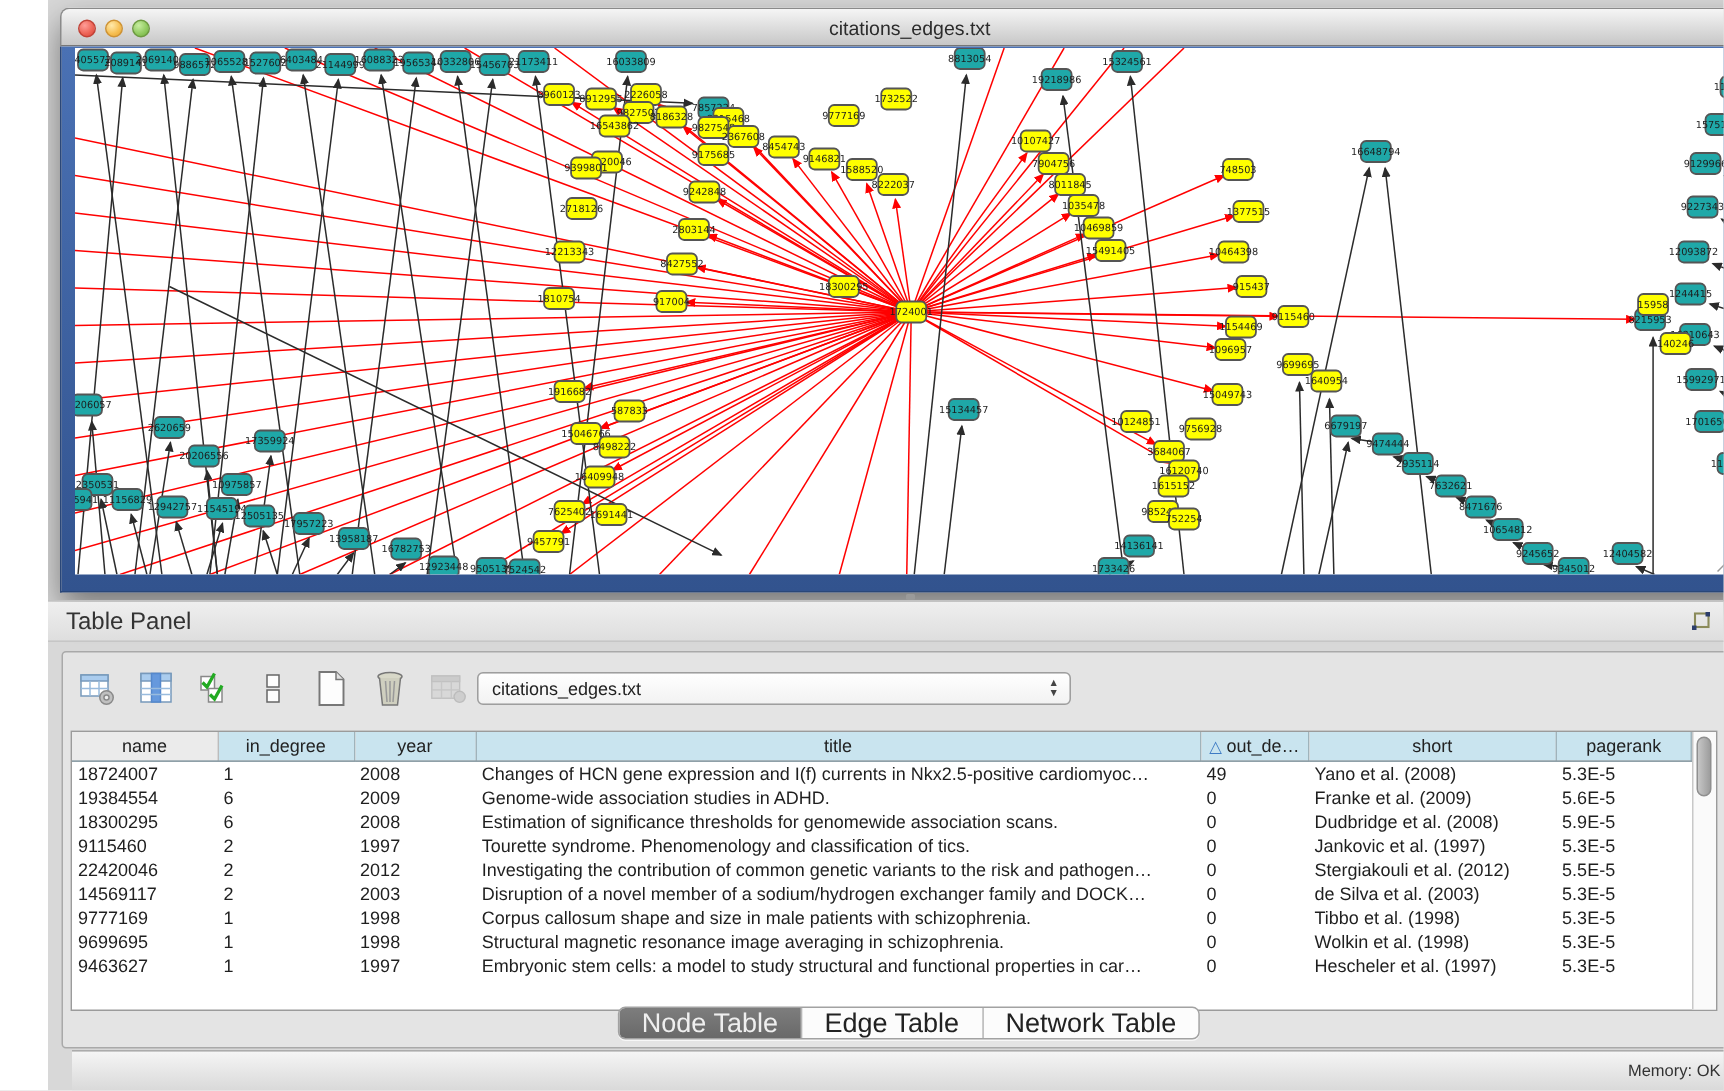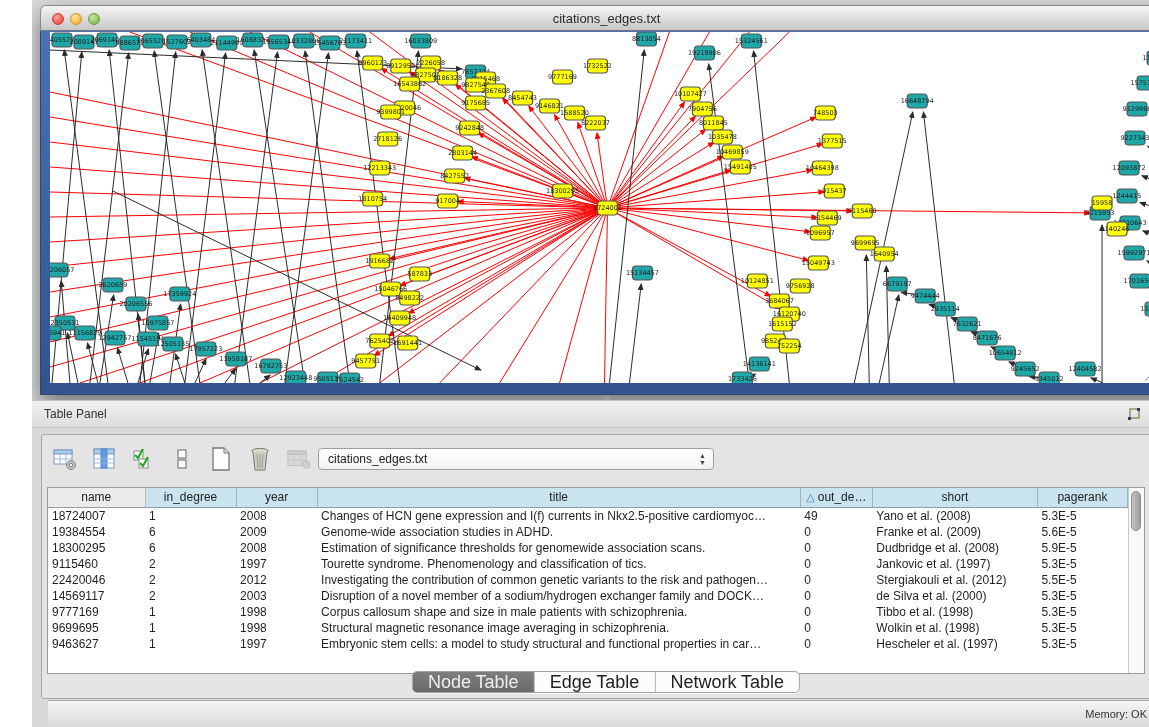--- a/index.html
+++ b/index.html
@@ -25,21 +25,21 @@
       border:1px solid #2a4778;border-top:none;box-sizing:border-box;}
   .canvas{position:absolute;left:9px;right:9px;top:1px;bottom:11px;background:#ffffff;overflow:hidden;}
   .canvas svg{display:block;width:100%;height:100%;}
 
   
   .split-dot{position:absolute;left:572px;top:396px;width:6px;height:4px;background:#9a9a9a;border-radius:1px;}
 
   
   .tp-header{position:absolute;left:0;top:400px;width:1149px;height:28px;
       background:linear-gradient(#efefef,#dedede);border-top:1px solid #c2c2c2;border-bottom:1px solid #c6c6c6;box-sizing:border-box;}
-  .tp-title{position:absolute;left:12px;top:0;height:28px;line-height:27px;font-size:12px;color:#333;}
+  .tp-title{position:absolute;left:12px;top:0;height:28px;line-height:27px;font-size:16px;color:#333;}
   .tp-float{position:absolute;right:40px;top:6px;width:15px;height:15px;cursor:pointer;}
   .tp-close{position:absolute;right:14px;top:4px;width:16px;height:18px;font-size:15px;font-weight:bold;
       color:#222;line-height:18px;text-align:center;cursor:pointer;}
 
   
   .panel-body{position:absolute;left:9px;top:434px;width:1130px;height:265px;
       background:#e4e4e4;border:1px solid #a9a9a9;border-radius:3px;box-sizing:border-box;}
   .toolbar{position:absolute;left:10px;top:8px;height:32px;display:flex;align-items:center;gap:13px;}
   .tbi{width:26px;height:26px;display:flex;align-items:center;justify-content:center;cursor:pointer;}
   .fx{font-family:"DejaVu Serif",serif;font-style:italic;font-weight:bold;font-size:13px;color:#222;}
@@ -871,21 +871,21 @@
                 <td>0</td>
                 <td>Stergiakouli et al. (2012)</td>
                 <td>5.5E-5</td>
               </tr>
               <tr>
                 <td>14569117</td>
                 <td>2</td>
                 <td>2003</td>
                 <td>Disruption of a novel member of a sodium/hydrogen exchanger family and DOCK…</td>
                 <td>0</td>
-                <td>de Silva et al. (2000)</td>
+                <td>de Silva et al. (2003)</td>
                 <td>5.3E-5</td>
               </tr>
               <tr>
                 <td>9777169</td>
                 <td>1</td>
                 <td>1998</td>
                 <td>Corpus callosum shape and size in male patients with schizophrenia.</td>
                 <td>0</td>
                 <td>Tibbo et al. (1998)</td>
                 <td>5.3E-5</td>

